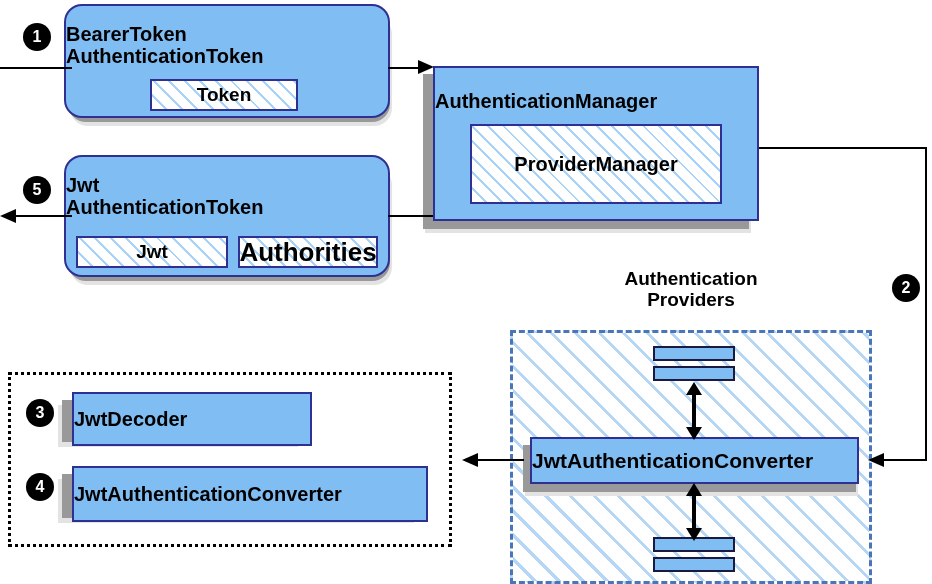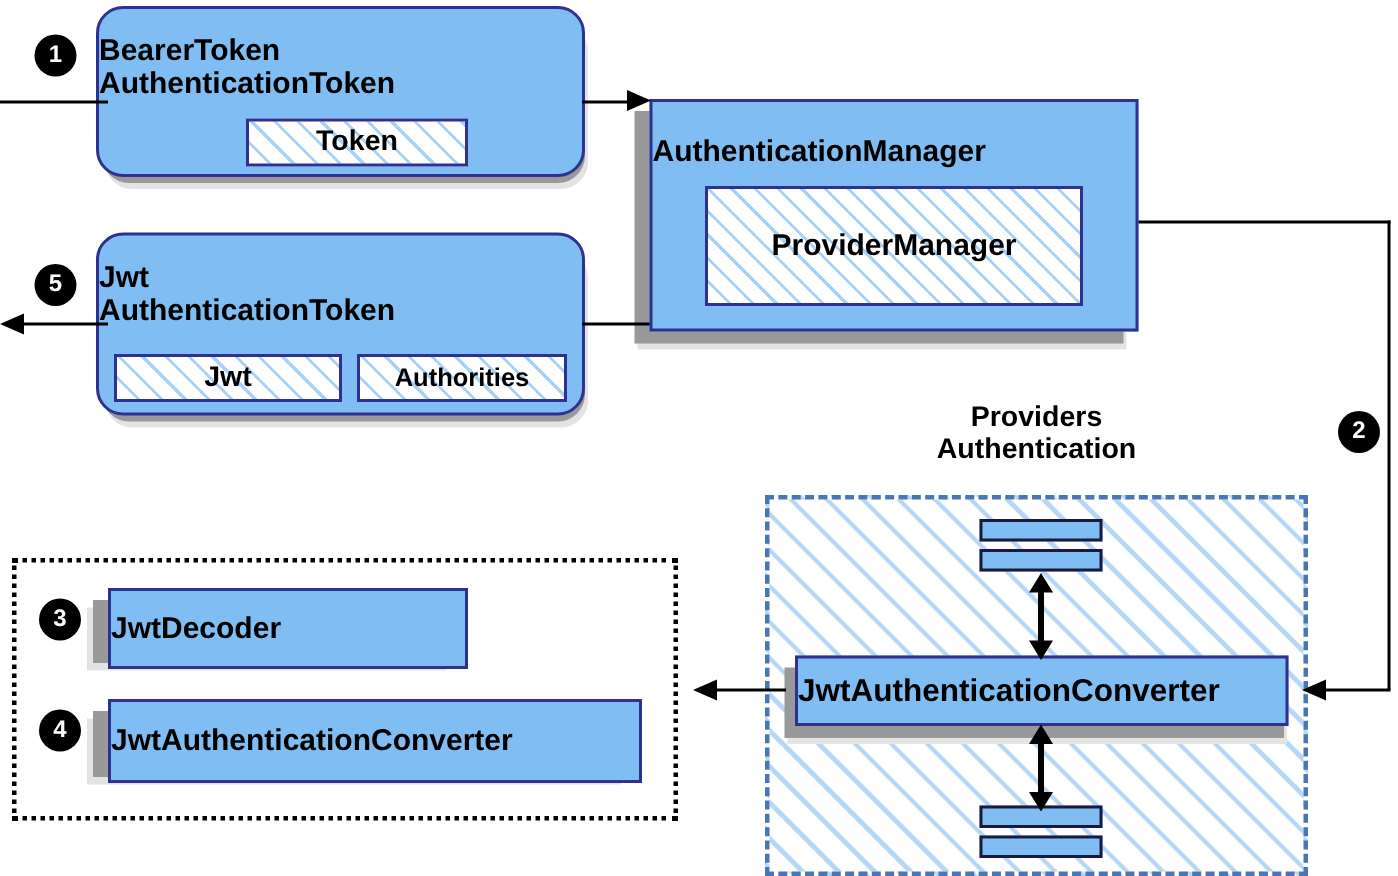--- a/index.html
+++ b/index.html
@@ -120,49 +120,49 @@
 
   <div class="minibar" style="left:653px;top:537px;width:82px;height:15px;"></div>
   <div class="minibar" style="left:653px;top:557px;width:82px;height:15px;"></div>
 
   <div class="shadow-light round" style="left:70px;top:16px;width:322px;height:110px;"></div>
   <div class="shadow-dark round" style="left:68px;top:12px;width:322px;height:110px;"></div>
   <div class="node bluebox round" style="left:64px;top:4px;width:326px;height:114px;font-size:20px;padding-bottom:32px;">
     <div>BearerToken</div>
     <div>AuthenticationToken</div>
   </div>
-  <div class="hatchbox" style="left:164px;top:79px;width:148px;height:32px;font-size:19px;">
+  <div class="hatchbox" style="left:150px;top:79px;width:148px;height:32px;font-size:19px;">
     <span>Token</span>
   </div>
 
   <div class="shadow-light round" style="left:70px;top:167px;width:322px;height:118px;"></div>
   <div class="shadow-dark round" style="left:68px;top:163px;width:322px;height:118px;"></div>
   <div class="node bluebox round" style="left:64px;top:155px;width:326px;height:122px;font-size:20px;padding-bottom:40px;">
     <div>Jwt</div>
     <div>AuthenticationToken</div>
   </div>
   <div class="hatchbox" style="left:76px;top:236px;width:152px;height:32px;font-size:19px;">
     <span>Jwt</span>
   </div>
-  <div class="hatchbox" style="left:238px;top:236px;width:140px;height:32px;font-size:17px;">
+  <div class="hatchbox" style="left:238px;top:236px;width:140px;height:32px;font-size:26px;">
     <span>Authorities</span>
   </div>
 
   <div class="shadow-light" style="left:425px;top:78px;width:326px;height:155px;"></div>
   <div class="shadow-dark" style="left:423px;top:74px;width:326px;height:155px;"></div>
   <div class="node bluebox" style="left:433px;top:66px;width:326px;height:155px;font-size:20px;justify-content:flex-start;padding-top:22px;">
     <div>AuthenticationManager</div>
   </div>
   <div class="hatchbox" style="left:470px;top:124px;width:252px;height:80px;font-size:20px;">
     <span>ProviderManager</span>
   </div>
 
   <div class="title" style="left:552px;top:268px;width:278px;font-size:19px;">
+    <div>Authentication</div>
     <div>Providers</div>
-    <div>Authentication</div>
   </div>
 
   <div class="shadow-light" style="left:525px;top:449px;width:333px;height:47px;"></div>
   <div class="shadow-dark" style="left:523px;top:445px;width:333px;height:47px;"></div>
   <div class="node bluebox" style="left:530px;top:437px;width:329px;height:47px;font-size:21px;">
     <span>JwtAuthenticationConverter</span>
   </div>
 
   <div class="shadow-light" style="left:58px;top:405px;width:240px;height:42px;"></div>
   <div class="shadow-dark" style="left:62px;top:400px;width:240px;height:42px;"></div>

